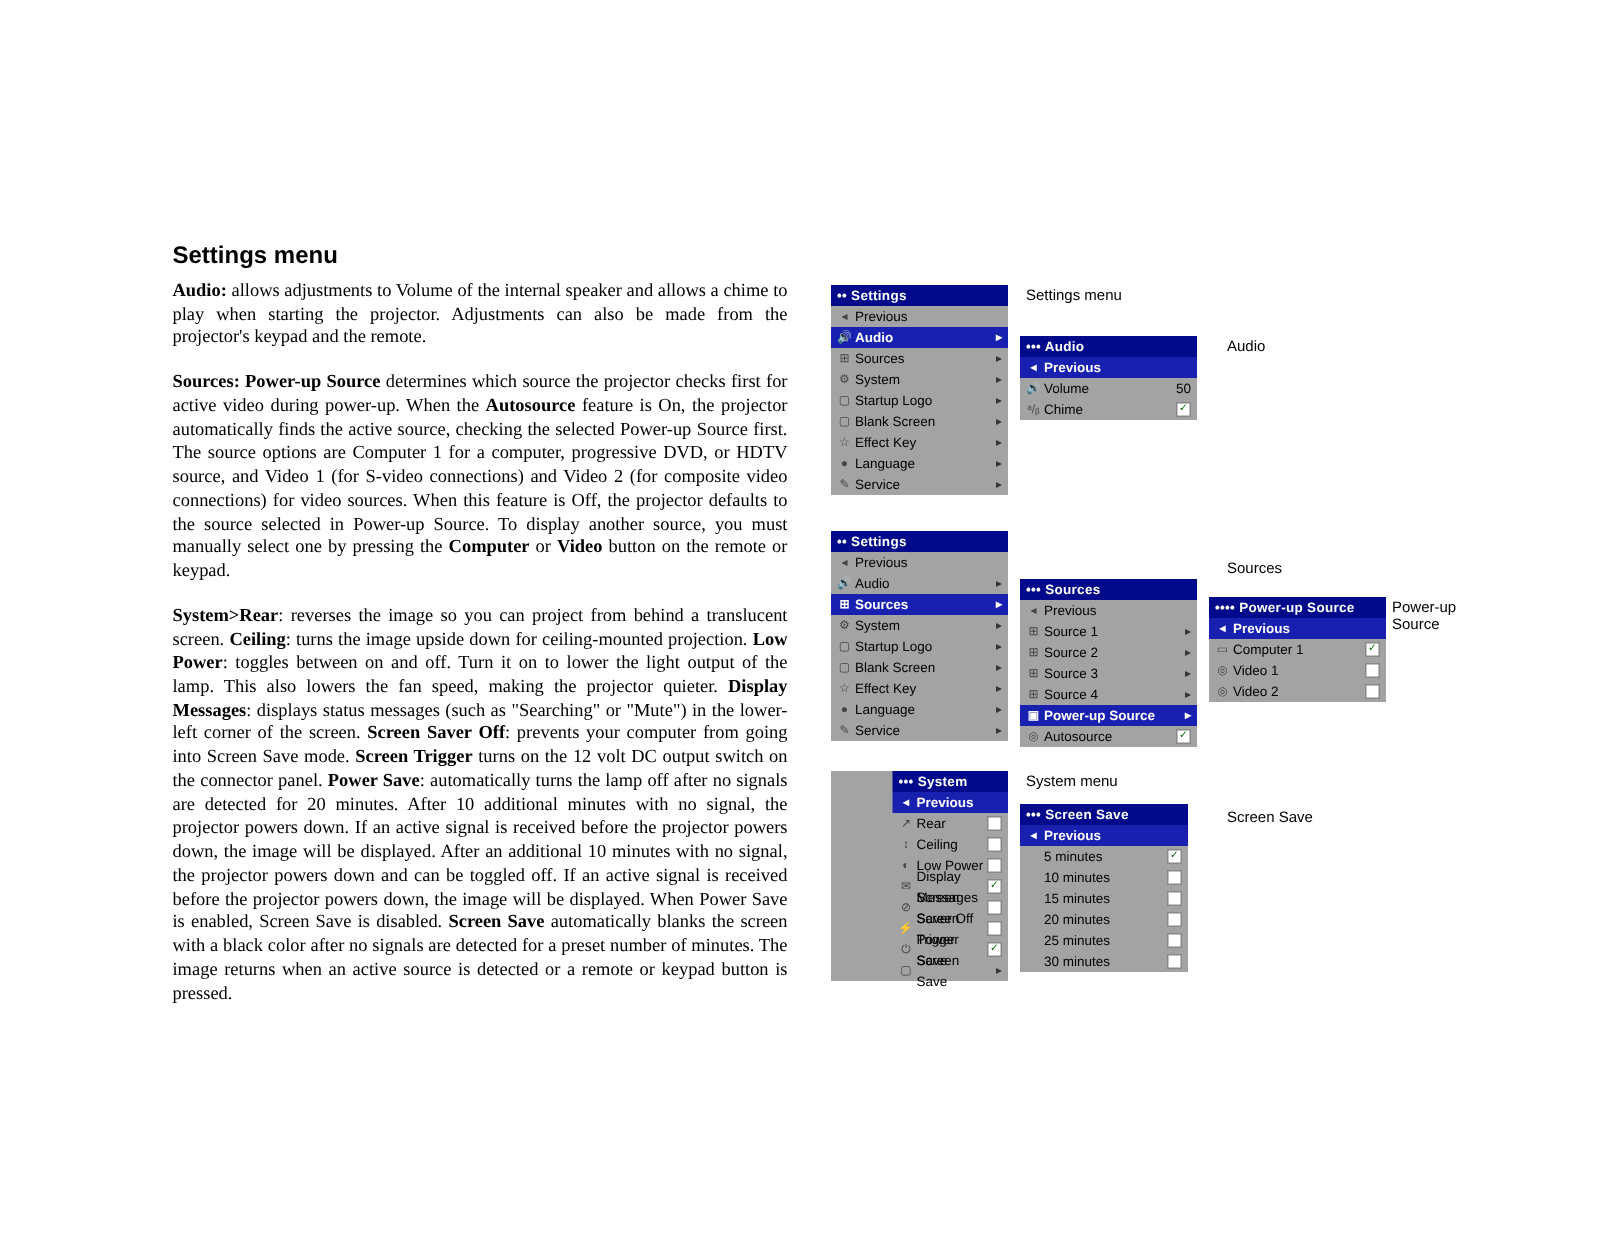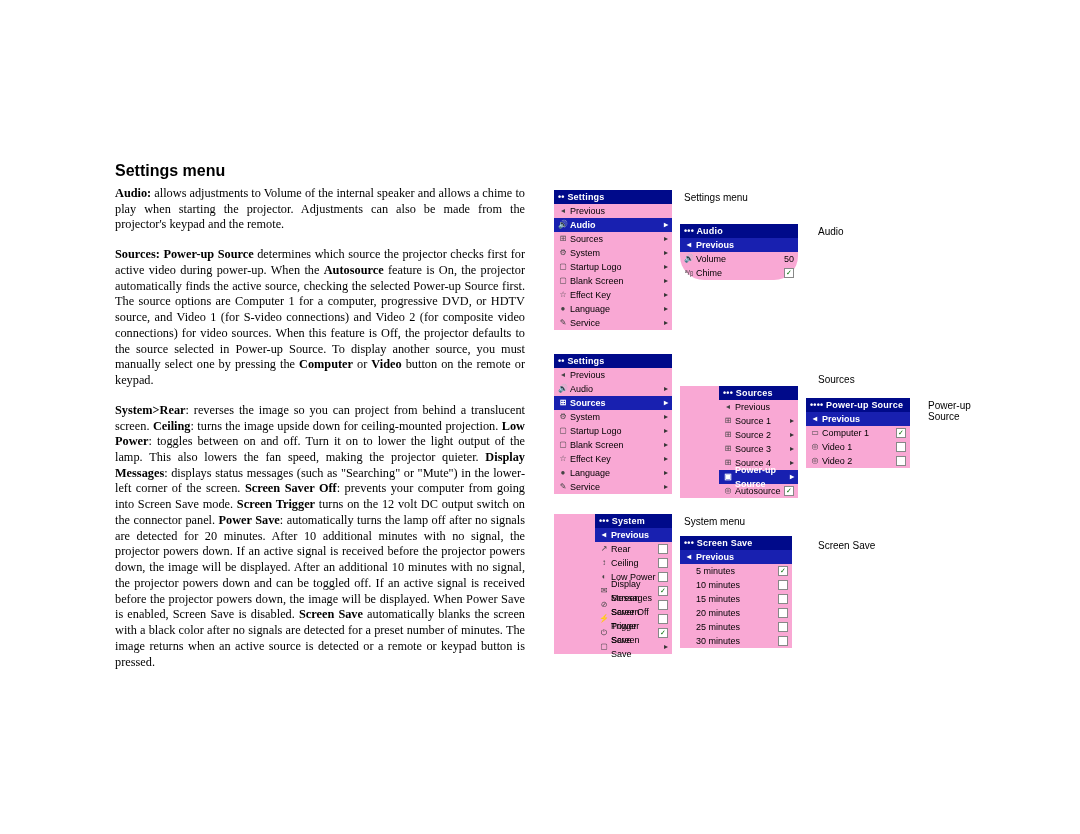--- a/index.html
+++ b/index.html
@@ -5,21 +5,21 @@
   * { box-sizing: border-box; margin: 0; padding: 0; }
   html, body { width: 1080px; height: 834px; background: #fff; font-family: "Palatino Linotype", "Book Antiqua", Georgia, serif; color: #000; }
   .page { position: relative; width: 1080px; height: 834px; margin-top: 32px; }
   .left-col { position: absolute; left: 115px; top: 130px; width: 410px; }
   .left-col h2 { font-family: Arial, Helvetica, sans-serif; font-weight: bold; font-size: 16px; margin-bottom: 6px; }
   .left-col p { font-size: 12.3px; line-height: 1.28; text-align: justify; margin-bottom: 14px; }
   .left-col p b { font-weight: bold; }
   .page-num { position: absolute; left: 0; width: 1080px; text-align: center; bottom: 60px; font-weight: bold; font-size: 12px; font-family: Arial, Helvetica, sans-serif; }
 
   
-  .menu { position: absolute; width: 118px; background: #f9a8d4; font-family: Arial, Helvetica, sans-serif; font-size: 9px; color: #000; }
+  .menu { position: absolute; width: 118px; background: #a3a3a3; font-family: Arial, Helvetica, sans-serif; font-size: 9px; color: #000; }
   .menu .title { background: #000a8a; color: #fff; font-weight: bold; padding: 2px 4px 2px 4px; font-size: 9px; letter-spacing: 0.2px; }
   .menu .row { display: flex; align-items: center; height: 14px; line-height: 14px; padding: 0 4px 0 2px; position: relative; }
   .menu .row.selected { background: #1820b0; color: #fff; font-weight: bold; }
   .menu .row .ico { width: 14px; height: 12px; display: inline-flex; align-items: center; justify-content: center; font-size: 8px; color: #444; }
   .menu .row.selected .ico { color: #fff; }
   .menu .row .lbl { flex: 1; font-size: 9px; }
   .menu .row .arr { width: 10px; text-align: right; font-size: 8px; color: #333; }
   .menu .row.selected .arr { color: #fff; }
   .menu .row .chk { width: 10px; height: 10px; border: 1px solid #888; background: #fff; font-size: 7px; line-height: 8px; text-align: center; color: #006a00; margin-left: auto; }
   .menu .row .val { width: 22px; text-align: right; font-size: 9px; }
@@ -79,21 +79,21 @@
         <span class="ico">●</span>
         <span class="lbl">Language</span>
         <span class="arr">▸</span>
       </div>
       <div class="row">
         <span class="ico">✎</span>
         <span class="lbl">Service</span>
         <span class="arr">▸</span>
       </div>
     </div>
-<div class="menu" style="left:680px; top:192px; width:118px;border-radius:24px;">
+<div class="menu" style="left:680px; top:192px; width:118px;">
       <div class="title">•••  Audio</div>
       <div class="row selected">
         <span class="ico">◂</span>
         <span class="lbl">Previous</span>
         <span class="arr"></span>
       </div>
       <div class="row">
         <span class="ico">🔊</span>
         <span class="lbl">Volume</span>
         <span class="val">50</span>
@@ -146,21 +146,21 @@
         <span class="ico">●</span>
         <span class="lbl">Language</span>
         <span class="arr">▸</span>
       </div>
       <div class="row">
         <span class="ico">✎</span>
         <span class="lbl">Service</span>
         <span class="arr">▸</span>
       </div>
     </div>
-<div class="menu" style="left:680px; top:354px; width:118px;padding-left:39px;">
+<div class="menu" style="left:680px; top:354px; width:118px;">
       <div class="title">•••  Sources</div>
       <div class="row">
         <span class="ico">◂</span>
         <span class="lbl">Previous</span>
         <span class="arr"></span>
       </div>
       <div class="row">
         <span class="ico">⊞</span>
         <span class="lbl">Source 1</span>
         <span class="arr">▸</span>
@@ -184,21 +184,21 @@
         <span class="ico">▣</span>
         <span class="lbl">Power-up Source</span>
         <span class="arr">▸</span>
       </div>
       <div class="row">
         <span class="ico">◎</span>
         <span class="lbl">Autosource</span>
         <span class="chk">✓</span>
       </div>
     </div>
-<div class="menu" style="left:806px; top:366px; width:104px;">
+<div class="menu" style="left:806px; top:366px; width:118px;">
       <div class="title">••••  Power-up Source</div>
       <div class="row selected">
         <span class="ico">◂</span>
         <span class="lbl">Previous</span>
         <span class="arr"></span>
       </div>
       <div class="row">
         <span class="ico">▭</span>
         <span class="lbl">Computer 1</span>
         <span class="chk">✓</span>

